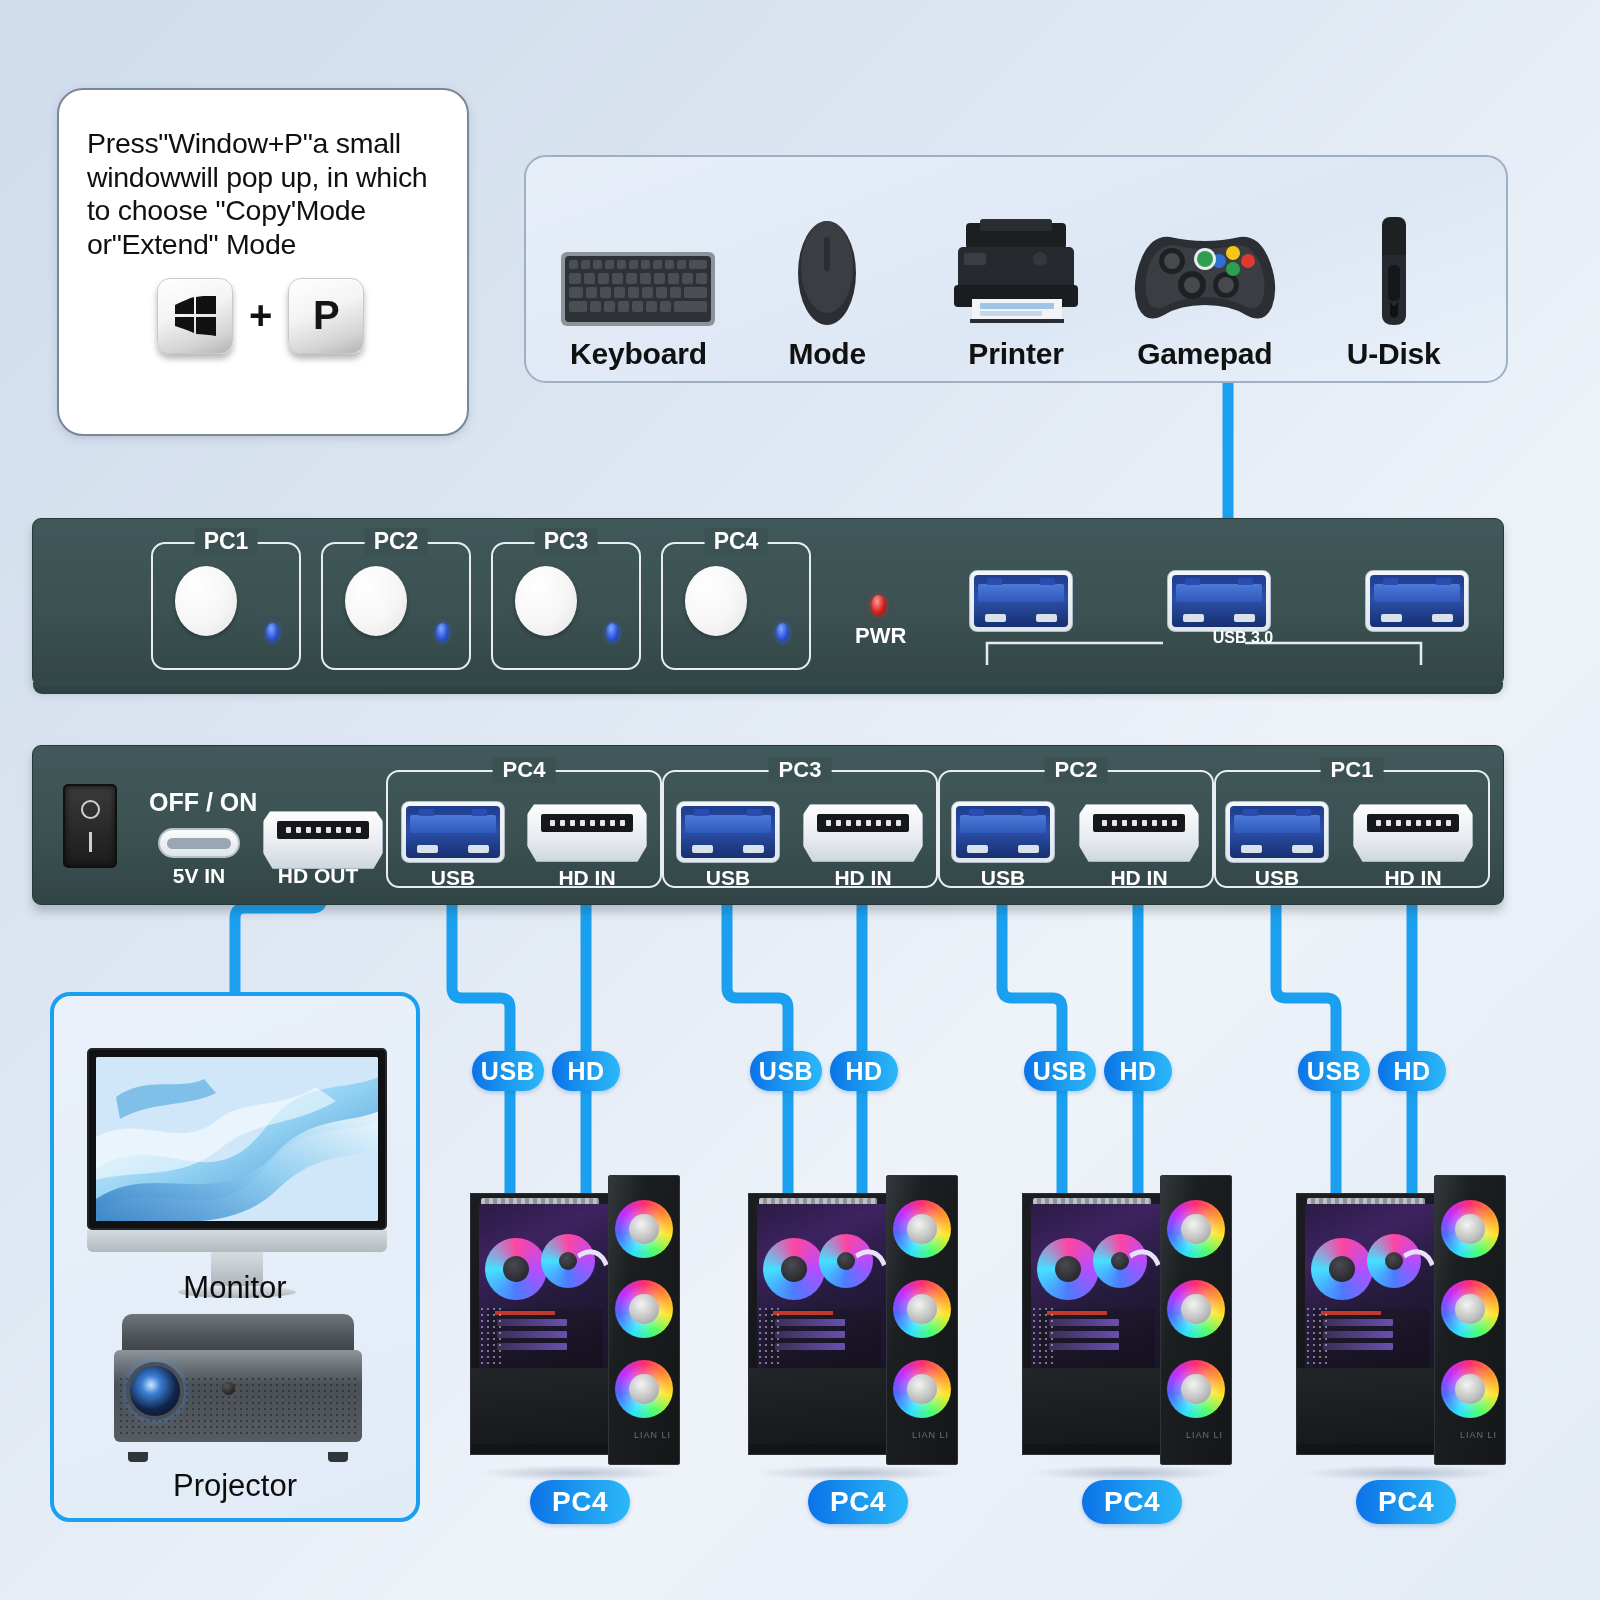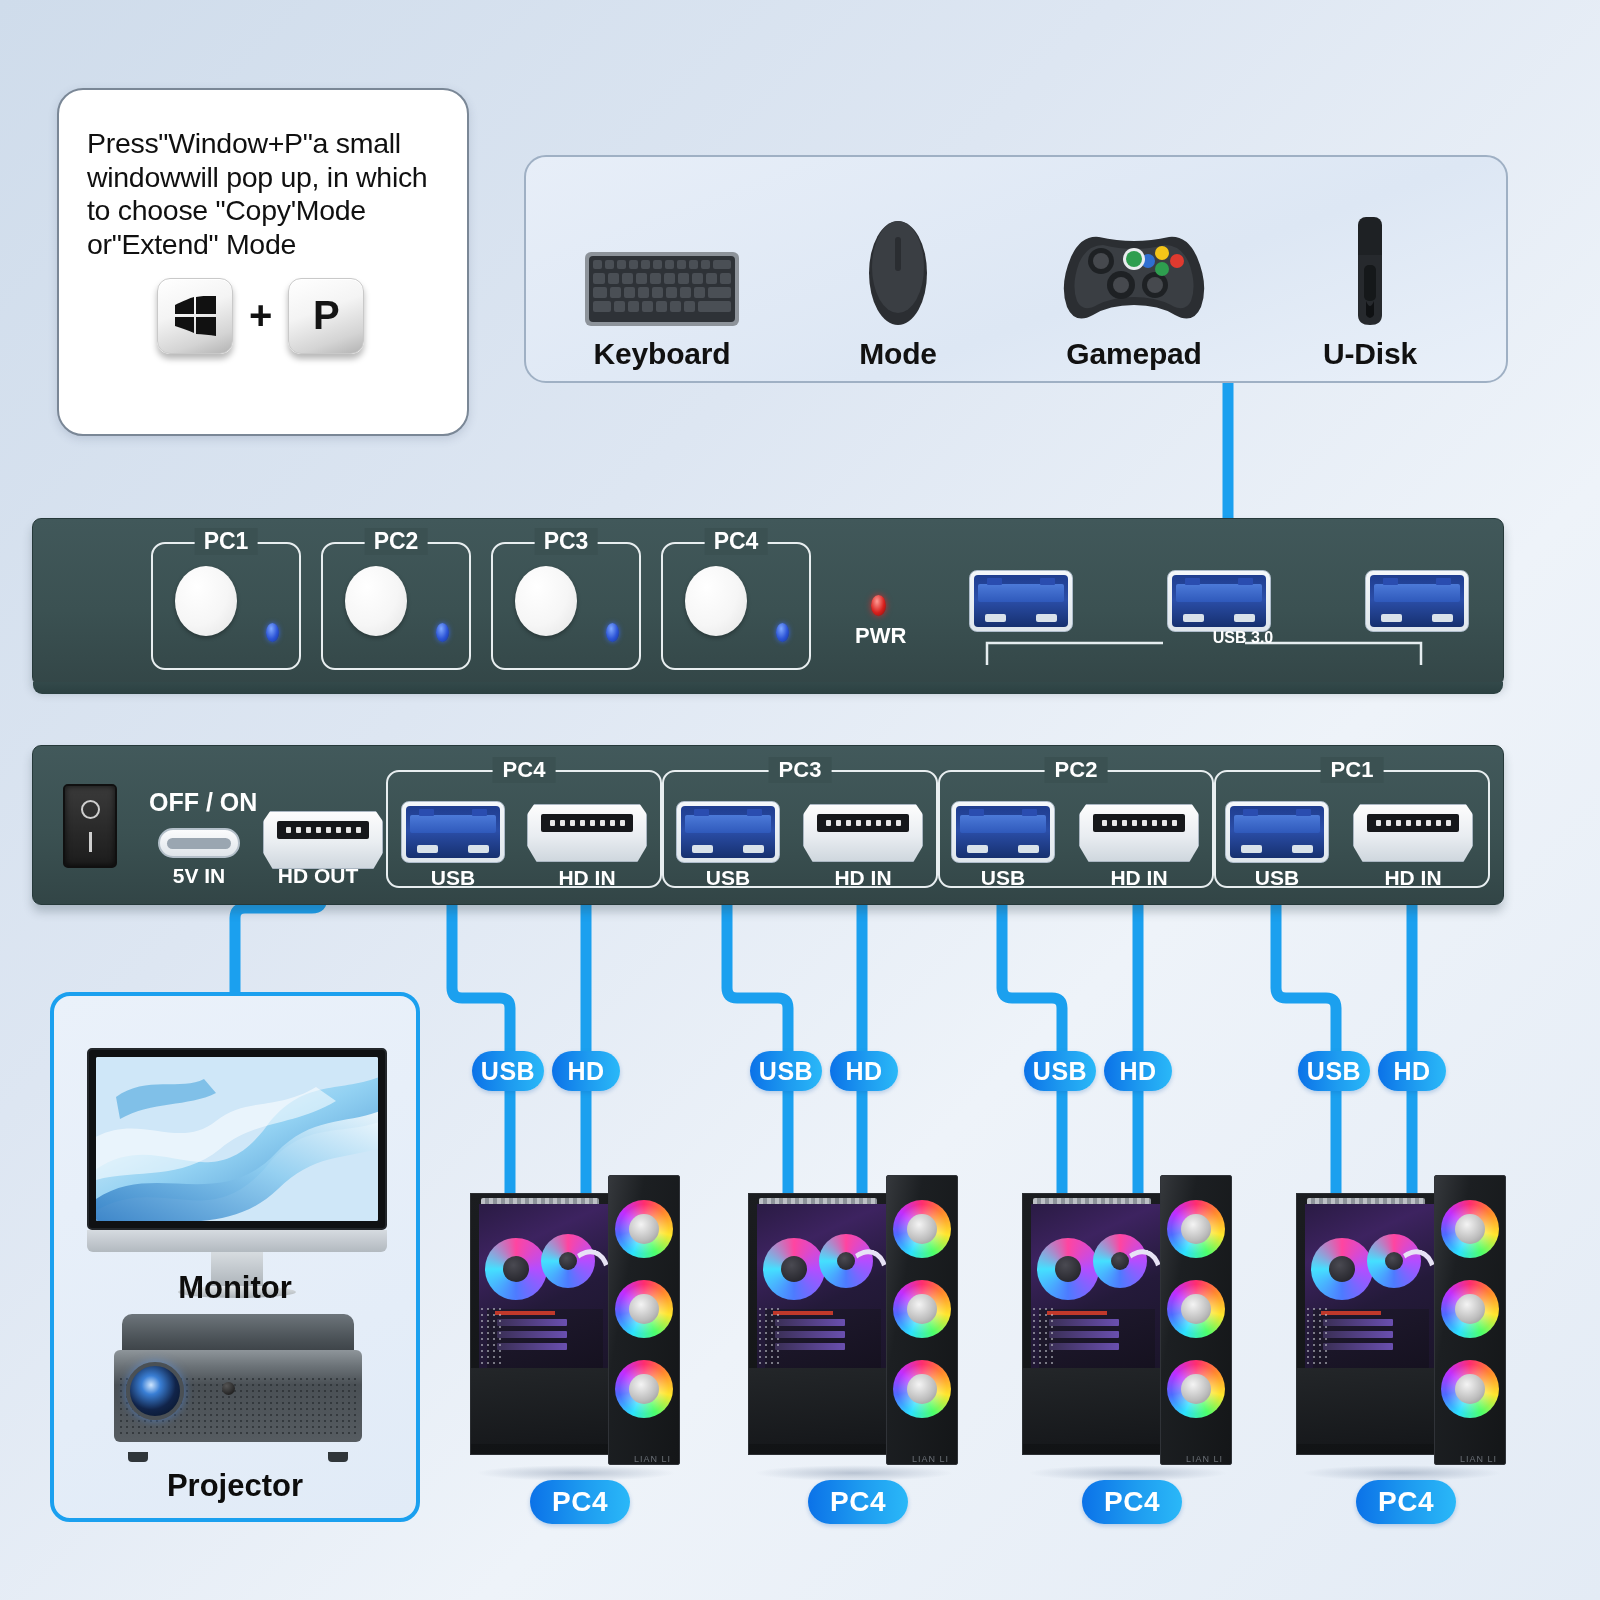--- a/index.html
+++ b/index.html
@@ -170,21 +170,21 @@
     letter-spacing: .5px; box-shadow: 0 2px 4px rgba(20,90,180,.25);
   }
   .badge.pc { height: 44px; width: 100px; font-size: 28px; border-radius: 22px; }
 
   
   .display-box {
     left: 50px; top: 992px; width: 370px; height: 530px;
     border: 4px solid #1ba0ef; border-radius: 20px;
     background: linear-gradient(160deg,#eaf1fa 0%,#e1ebf7 100%);
   }
-  .disp-label { font-size: 31px; font-weight: bold; color: #0d0d0d; text-align: center; }
+  .disp-label { font-size: 31px; font-weight: normal; color: #0d0d0d; text-align: center; }
 
   
   .monitor { position: absolute; left: 33px; top: 52px; width: 300px; }
   .mon-bezel {
     width: 300px; height: 182px; background: #0f1113; border-radius: 5px; padding: 7px;
     border: 2px solid #23272b;
   }
   .mon-screen {
     width: 100%; height: 100%; border-radius: 2px; overflow: hidden;
     background: linear-gradient(150deg,#bfe0f5 0%,#7fc0ea 28%,#d8ecf9 52%,#4fa4de 72%,#a9d8f2 100%);
@@ -273,21 +273,21 @@
     background: linear-gradient(160deg,#201a30,#15111f);
   }
   .tw-ram { position:absolute; height: 7px; background: linear-gradient(90deg,#3a2f55,#6a4fb0); border-radius:1px; }
   .tw-vent {
     position:absolute; left: 8px; top: 112px; width: 26px; height: 72px;
     background-image: radial-gradient(#d9dde2 1px, transparent 1.2px);
     background-size: 6px 6px; opacity: .5;
   }
   .tw-psu { position:absolute; left: 0; bottom: 10px; width: 150px; height: 76px;
     background: linear-gradient(175deg,#232629,#15171a); }
-  .tw-brand { position:absolute; right: 8px; bottom: 0; font-size: 9px; color:#6b7077; letter-spacing:1px;margin-top:22px; }
+  .tw-brand { position:absolute; right: 8px; bottom: 24px; font-size: 9px; color:#6b7077; letter-spacing:1px;margin-top:22px; }
   .tw-shadow {
     position:absolute; left: 6px; bottom: -16px; width: 200px; height: 16px; border-radius: 50%;
     background: radial-gradient(ellipse, rgba(90,110,140,.35) 0%, rgba(90,110,140,0) 70%);
   }
 </style>
 </head>
 <body>
 
 <div class="stage">
 
@@ -404,20 +404,37 @@
         <div class="periph-art">
           <svg width="62" height="108" viewBox="0 0 62 108">
             <ellipse cx="31" cy="54" rx="29" ry="52" fill="#2b2e32"></ellipse>
             <ellipse cx="31" cy="48" rx="26" ry="46" fill="#3a3e43"></ellipse>
             <rect x="28" y="18" width="6" height="34" rx="3" fill="#2a2d31"></rect>
           </svg>
         </div>
         <div class="periph-label">Mode</div>
       </div>
 
+      <div class="periph">
+        <div class="periph-art">
+          <svg width="132" height="110" viewBox="0 0 132 110">
+            <rect x="16" y="6" width="100" height="26" rx="4" fill="#1c1f22"></rect>
+            <rect x="30" y="2" width="72" height="12" rx="3" fill="#2a2d31"></rect>
+            <rect x="8" y="30" width="116" height="44" rx="5" fill="#26292d"></rect>
+            <rect x="14" y="36" width="22" height="12" rx="2" fill="#3a3e43"></rect>
+            <circle cx="90" cy="42" r="7" fill="#34383d"></circle>
+            <rect x="4" y="68" width="124" height="22" rx="4" fill="#1a1d20"></rect>
+            <rect x="22" y="82" width="90" height="22" fill="#f2f4f6"></rect>
+            <rect x="30" y="86" width="74" height="6" fill="#9fc4e8"></rect>
+            <rect x="30" y="94" width="62" height="5" fill="#c6d9ec"></rect>
+            <rect x="20" y="102" width="94" height="4" fill="#2a2d31"></rect>
+          </svg>
+        </div>
+        <div class="periph-label">Printer</div>
+      </div>
 
       <div class="periph">
         <div class="periph-art">
           <svg width="150" height="104" viewBox="0 0 150 104">
             <path d="M40,14 Q22,12 12,34 Q0,62 8,84 Q16,102 34,92 Q50,82 75,82 Q100,82 116,92 Q134,102 142,84 Q150,62 138,34 Q128,12 110,14 Q92,18 75,18 Q58,18 40,14 Z" fill="#2b2e32"></path>
             <path d="M44,22 Q28,22 20,40 Q12,62 18,78 Q24,90 38,82 Q54,74 75,74 Q96,74 112,82 Q126,90 132,78 Q138,62 130,40 Q122,22 106,22 Q90,26 75,26 Q60,26 44,22 Z" fill="#3a3e43"></path>
             <circle cx="42" cy="38" r="13" fill="#1e2124"></circle>
               <circle cx="42" cy="38" r="8" fill="#46494e"></circle>
             <circle cx="62" cy="62" r="14" fill="#1e2124"></circle>
               <circle cx="62" cy="62" r="8" fill="#46494e"></circle>

